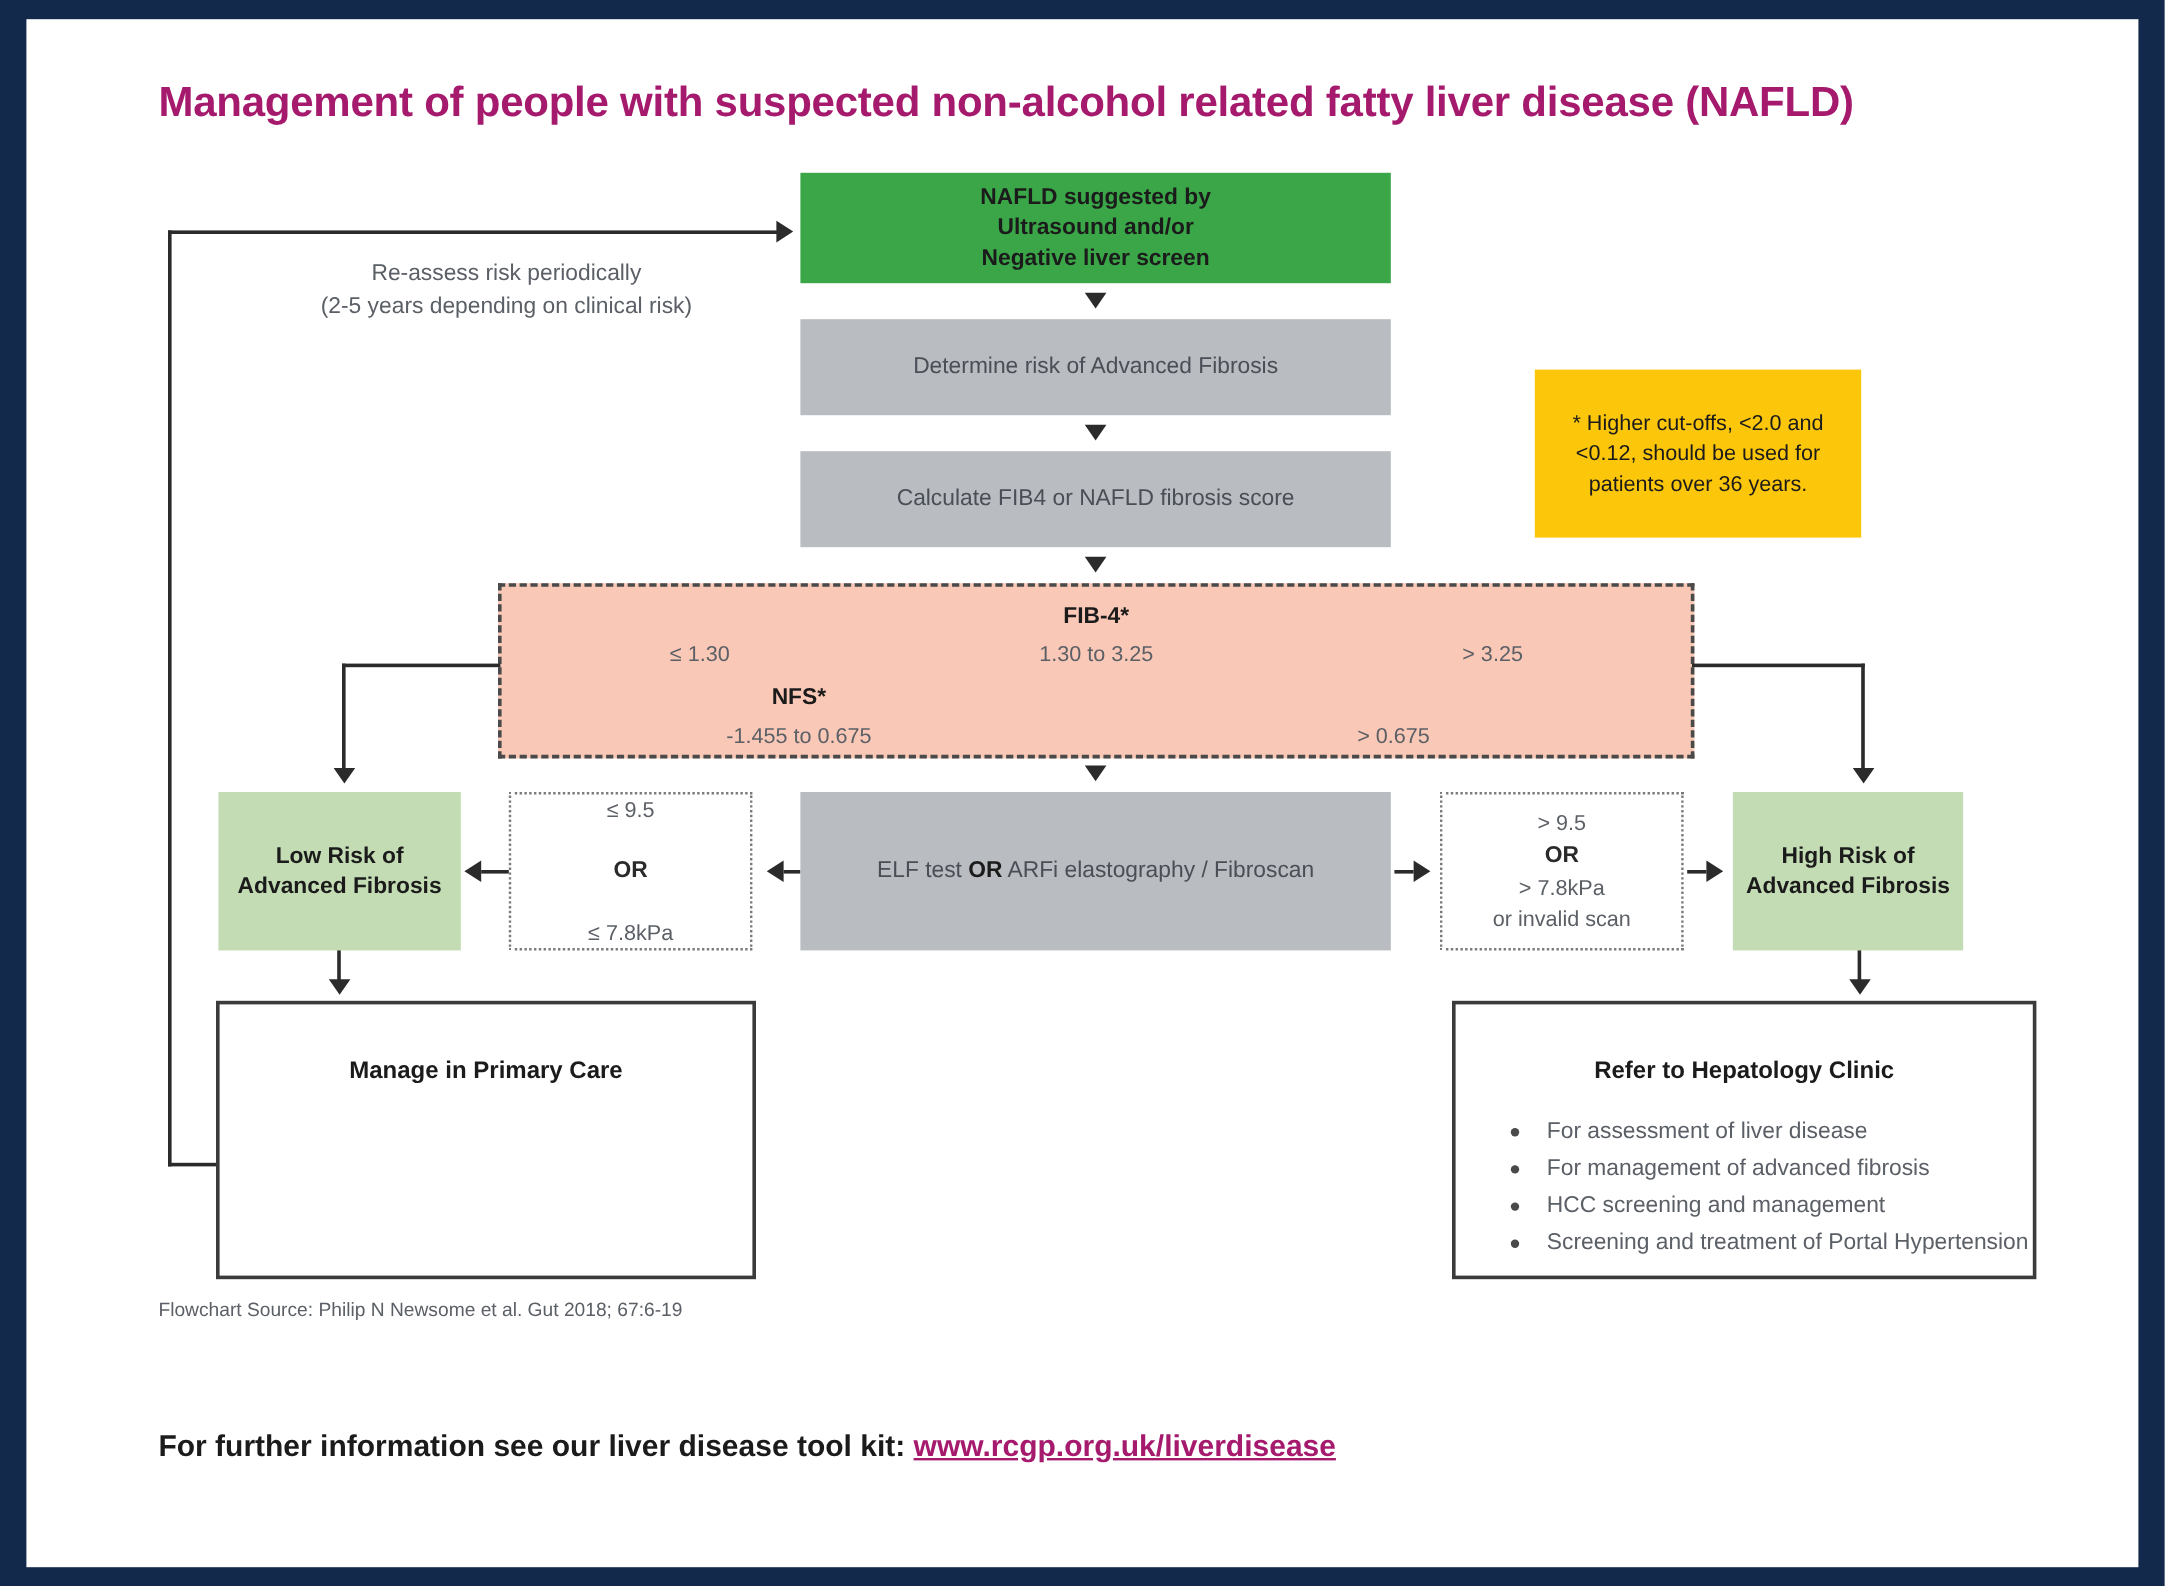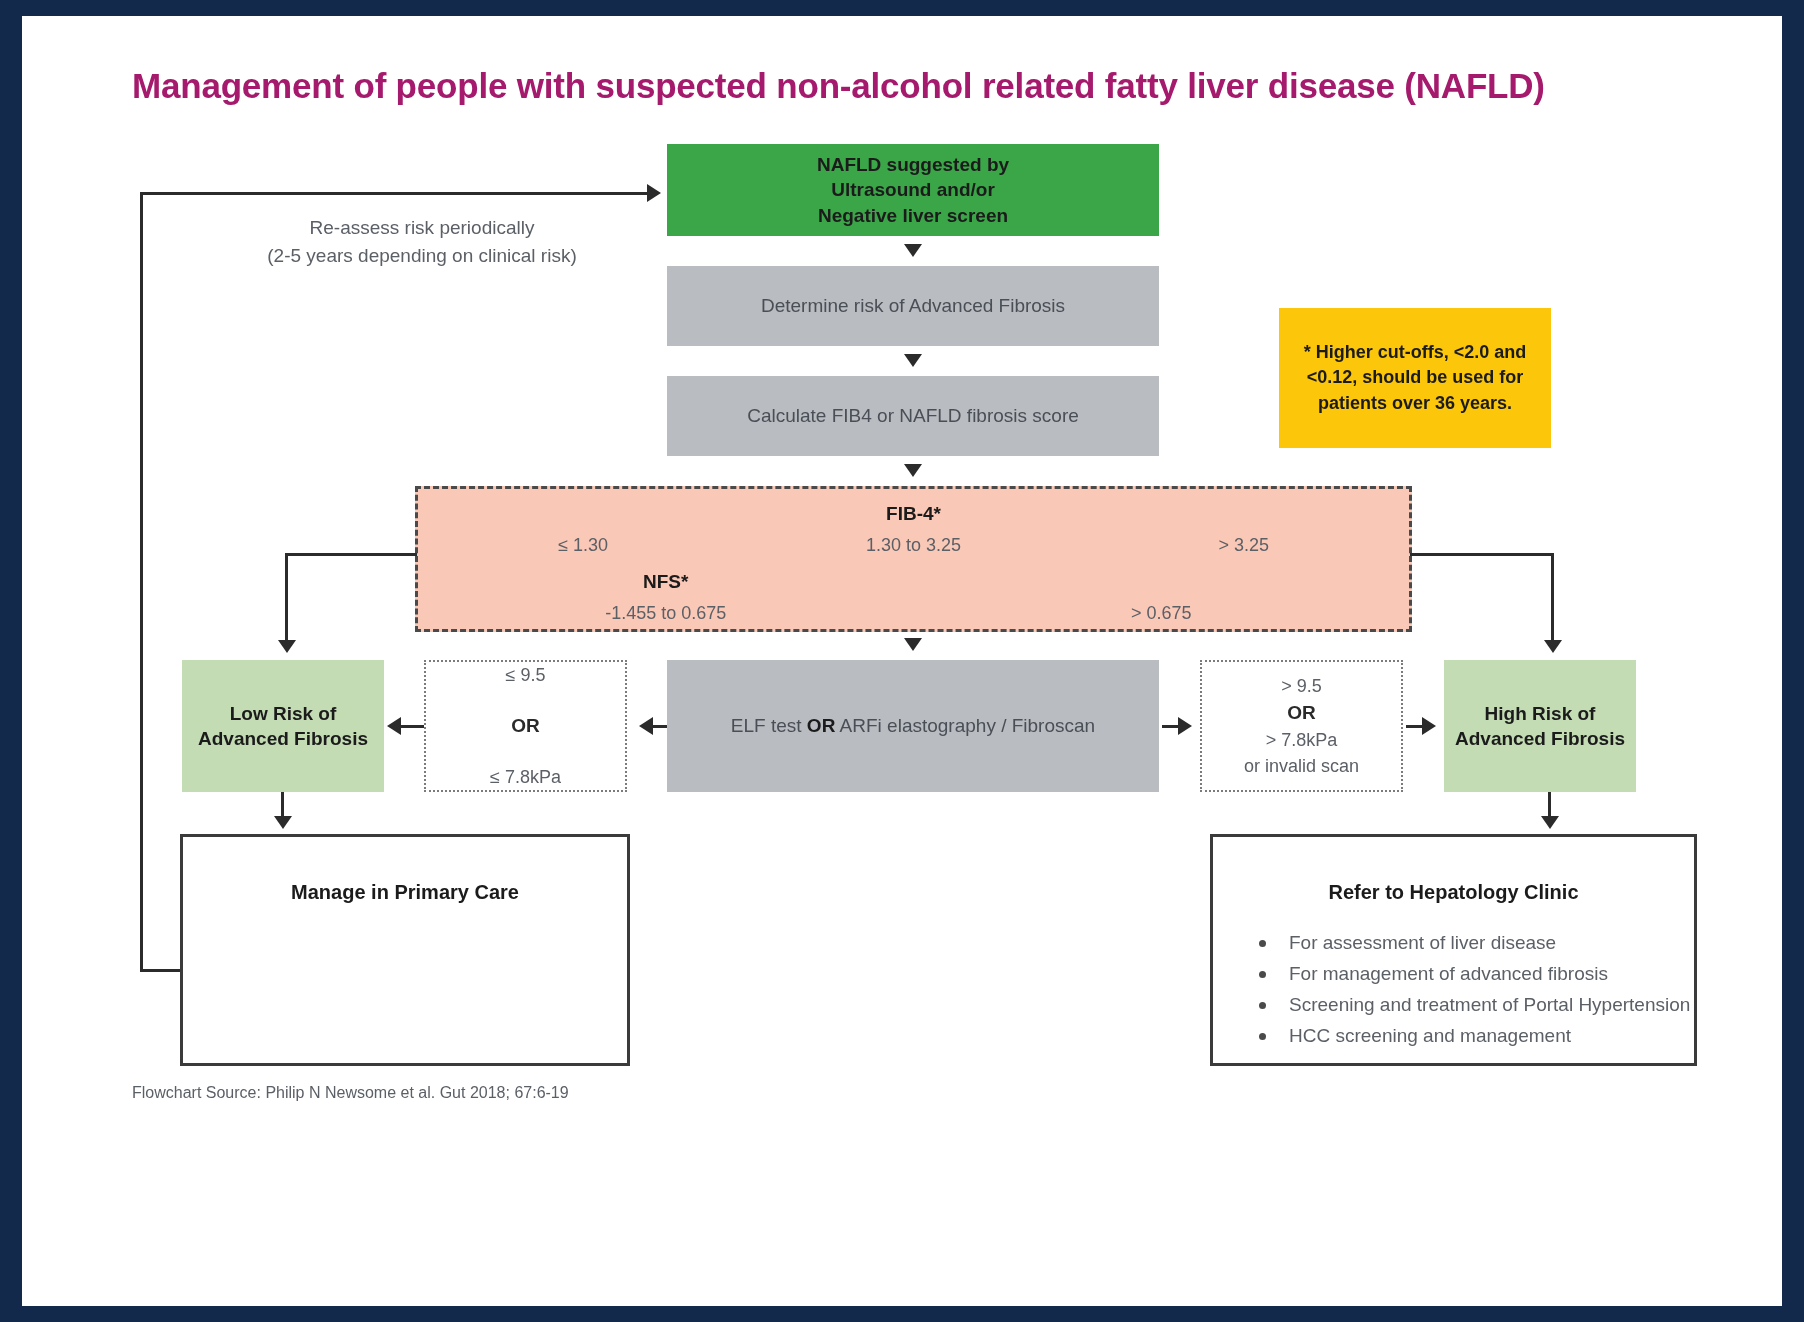--- a/index.html
+++ b/index.html
@@ -57,21 +57,21 @@
   }
   .lightgreen-box {
     background: #c3dcb4;
     color: #1b1b1b;
     font-weight: bold;
     font-size: 19px;
   }
   .yellow-box {
     background: #fcc60a;
     color: #1b1b1b;
-    font-weight: bold;
+    font-weight: normal;
     font-size: 18px;
     line-height: 1.42;
     padding: 6px 6px;
   }
   .pink-box {
     position: absolute;
     background: #fac8b6;
     border: 3px dashed #4a4a4a;
   }
   .dotted-box {
@@ -324,22 +324,25 @@
 
     <div class="outline-box" style="left:158px; top:818px; width:450px; height:232px;">
       <div class="panel-title">Manage in Primary Care</div>
     </div>
 
     <div class="outline-box" style="left:1188px; top:818px; width:487px; height:232px;">
       <div class="panel-title">Refer to Hepatology Clinic</div>
       <ul class="bullets">
         <li>For assessment of liver disease</li>
         <li>For management of advanced fibrosis</li>
+        <li>HCC screening and management</li>
         <li>Screening and treatment of Portal Hypertension</li>
-        <li>HCC screening and management</li>
       </ul>
     </div>
 
     <div class="source">Flowchart Source: Philip N Newsome et al. Gut 2018; 67:6-19</div>
 
+    <div class="footer">
+      <span>For further information see our liver disease tool kit: </span><a href="#">www.rcgp.org.uk/liverdisease</a>
+    </div>
 
   </div>
 </div>
 
 </body></html>

